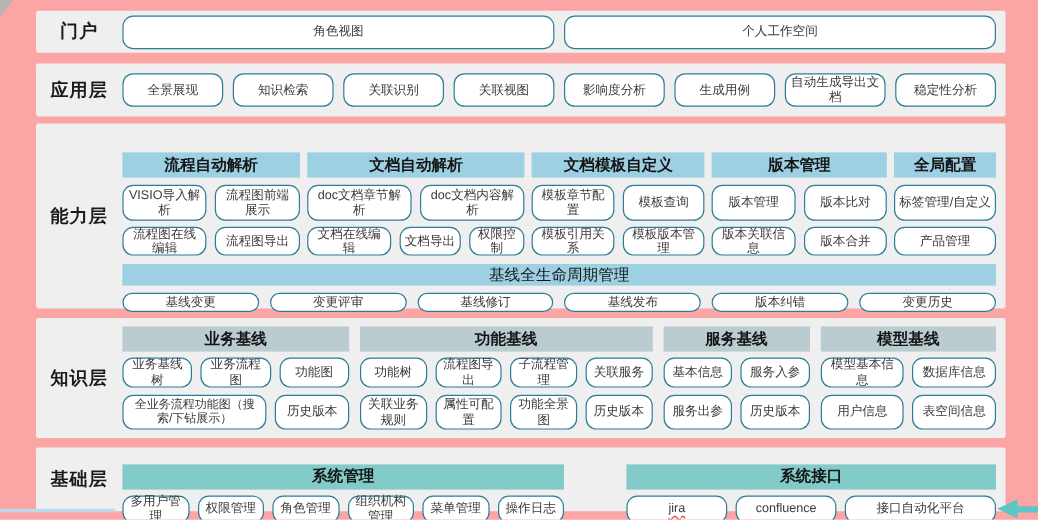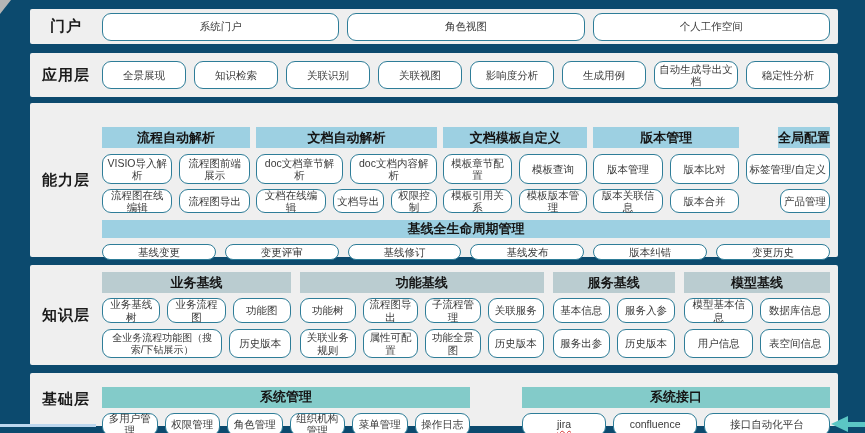--- a/index.html
+++ b/index.html
@@ -6,21 +6,21 @@
     --band-bg:#efefef;
     --cap:#9dd0e2;
     --kn:#baccd0;
     --fd:#83cbc9;
     --border:#2e7d98;
     --arrow:#5bc6c4;
     --leftline:#bdd7ee;
   }
   html,body{margin:0;padding:0;}
   body{font-family:"Liberation Sans","DejaVu Sans",sans-serif;background:#fff;}
-  .canvas{position:relative;width:865px;height:433px;background:#0c4a6e;overflow:hidden;}
+  .canvas{position:relative;width:865px;height:433px;background:#fca5a5;overflow:hidden;}
 
   
   .corner{position:absolute;left:0;top:0;width:0;height:0;
     border-top:14px solid #b5b5b5;border-right:11px solid transparent;}
   .bottom-left-line{position:absolute;left:0;top:424px;width:96px;height:3px;background:var(--leftline);}
   .bottom-right-arrow{position:absolute;right:0;top:416px;width:34px;height:16px;}
   .bottom-right-arrow .tail{position:absolute;right:0;top:6px;width:18px;height:5px;background:var(--arrow);}
   .bottom-right-arrow .head{position:absolute;left:0;top:0;width:0;height:0;
     border-right:17px solid var(--arrow);border-top:8px solid transparent;border-bottom:8px solid transparent;}
 
@@ -46,29 +46,29 @@
 
   
   .groups{display:flex;}
   .group{display:flex;flex-direction:column;min-width:0;}
   .ghead{display:flex;align-items:center;justify-content:center;
     font-size:13px;font-weight:bold;color:#151515;height:21px;flex:0 0 21px;}
 
   
   .band-capability .band-content{justify-content:flex-start;padding-top:24px;}
   .band-capability .groups{gap:6px;}
-  .cap-g1{flex:150 1 0;} .cap-g2{flex:184 1 0;} .cap-g3{flex:146 1 0;} .cap-g4{flex:148 1 0;} .cap-g5{flex:86 1 0;align-items:flex-end;}
+  .cap-g1{flex:150 1 0;} .cap-g2{flex:184 1 0;} .cap-g3{flex:146 1 0;} .cap-g4{flex:148 1 0;} .cap-g5{flex:86 1 0;}
   .band-capability .ghead{background:var(--cap);margin-bottom:6px;}
   .band-capability .row1{height:30px;margin-bottom:5px;}
   .band-capability .row2{height:24px;}
   .cap-g2 .row2 .btn:nth-child(1){flex:80 1 0;}
   .cap-g2 .row2 .btn:nth-child(2){flex:55 1 0;}
   .cap-g2 .row2 .btn:nth-child(3){flex:50 1 0;}
   .baseline-head{height:39px;background:var(--cap);display:flex;align-items:center;justify-content:center;
-    font-size:13px;font-weight:bold;color:#151515;margin:7px 0 6px 0;text-align:center;}
+    font-size:13px;font-weight:normal;color:#151515;margin:7px 0 6px 0;text-align:center;}
   .baseline-row{height:24px;display:flex;gap:9px;}
 
   
   .band-knowledge .band-content{justify-content:flex-start;padding-top:7px;}
   .band-knowledge .groups{gap:9px;}
   .kn-g1{flex:190 1 0;} .kn-g2{flex:245 1 0;} .kn-g3{flex:123 1 0;} .kn-g4{flex:147 1 0;}
   .band-knowledge .ghead{background:var(--kn);margin-bottom:5px;}
   .band-knowledge .row1{height:25px;margin-bottom:6px;}
   .band-knowledge .row2{height:29px;}
   .kn-g1 .row2 .btn:nth-child(1){flex:2.1 1 0;font-size:10px;}
@@ -85,21 +85,20 @@
 </head>
 <body>
 
 <div class="canvas">
   <div class="corner"></div>
 
   <section class="band band-portal">
     <div class="layer-label">门户</div>
     <div class="band-content">
       <div class="btn-row" id="portal-row">
-          <div class="btn">系统门户</div>
           <div class="btn">角色视图</div>
           <div class="btn">个人工作空间</div>
         </div>
     </div>
   </section>
 
   <section class="band band-app">
     <div class="layer-label">应用层</div>
     <div class="band-content">
       <div class="btn-row" id="app-row">

